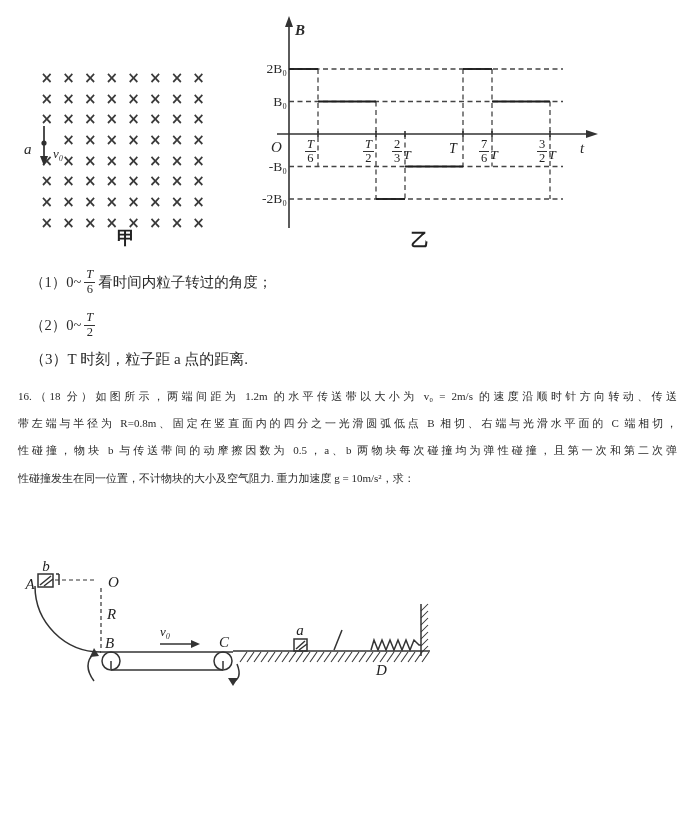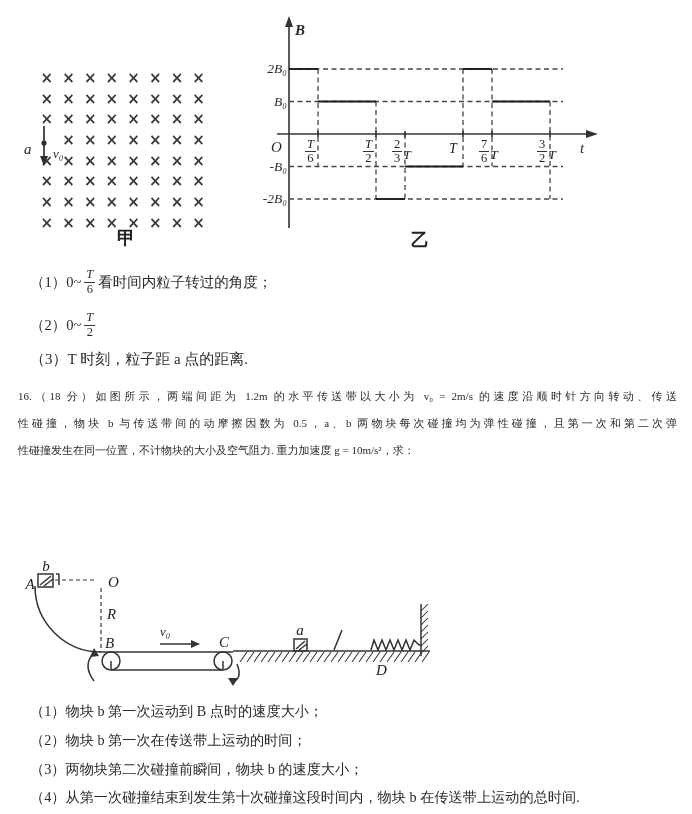--- a/index.html
+++ b/index.html
@@ -20,21 +20,21 @@
   .jia-v{position:absolute;left:33px;top:86px;font-size:13px}
   .fig-cap{position:absolute;font-weight:bold;font-size:18px;color:#222}
 
   
   .fig-yi{position:absolute;left:250px;top:10px;width:360px;height:250px}
   .yi-plot{position:absolute;left:0;top:0}
   .ax{stroke:#333;stroke-width:1.6}
   .ah{fill:#333;stroke:none}
   .dsh{stroke:#444;stroke-width:1.3;stroke-dasharray:5 3.5;fill:none}
   .sld{stroke:#1e1e1e;stroke-width:1.9}
-  .ylab{position:absolute;left:0;width:37px;text-align:right;font-size:13.5px;font-style:italic;line-height:18px}
+  .ylab{position:absolute;left:0;width:37px;text-align:right;font-size:13.5px;line-height:18px}
   .yi-ticks{position:absolute;left:0;top:128px;width:350px;height:42px}
   .tick{position:absolute;top:0;display:flex;align-items:flex-start;font-size:12.5px;color:#222}
   .tick.plain{font-size:14px;font-style:italic;top:3px}
   .axlab{position:absolute;font-size:15px;font-style:italic}
   .frac{display:inline-flex;flex-direction:column;align-items:center;line-height:1.05}
   .fn{padding:0 2px;border-bottom:1.3px solid #333}
   .fd{padding:0 2px}
   .sfx{margin-left:1px;font-size:13.5px;align-self:center;margin-top:6px}
 
   
@@ -233,20 +233,21 @@
         <span class="fn it">T</span>
         <span class="fd">2</span>
       </span>
   </div>
   <div class="q3line" style="top:351px">
     <span>（3）T 时刻，粒子距 a 点的距离.</span>
   </div>
 
   <div class="para">
     <div class="pline">16.（18 分）如图所示，两端间距为 1.2m 的水平传送带以大小为 v₀ = 2m/s 的速度沿顺时针方向转动、传送</div>
+    <div class="pline">带左端与半径为 R=0.8m、固定在竖直面内的四分之一光滑圆弧低点 B 相切、右端与光滑水平面的 C 端相切，</div>
     <div class="pline">性碰撞，物块 b 与传送带间的动摩擦因数为 0.5，a、b 两物块每次碰撞均为弹性碰撞，且第一次和第二次弹</div>
     <div class="pline end">性碰撞发生在同一位置，不计物块的大小及空气阻力. 重力加速度 g = 10m/s²，求：</div>
   </div>
 
   <div class="fig-belt">
     <svg width="445" height="142" viewBox="0 0 445 142">
       <g class="bstroke">
 
         <path d="M25,33 A66,66 0 0 0 91,99"></path>
 
@@ -330,20 +331,14 @@
       <text class="blbl" x="98" y="34">O</text>
       <text class="blbl" x="97" y="66">R</text>
       <text class="blbl" x="95" y="95">B</text>
       <text class="blbl small" x="150" y="83">v₀</text>
       <text class="blbl" x="209" y="94">C</text>
       <text class="blbl" x="290" y="82" text-anchor="middle">a</text>
       <text class="blbl" x="366" y="122">D</text>
     </svg>
   </div>
 
-  <div class="qbottom">
-    <div class="bline">（1）物块 b 第一次运动到 B 点时的速度大小；</div>
-    <div class="bline">（2）物块 b 第一次在传送带上运动的时间；</div>
-    <div class="bline">（3）两物块第二次碰撞前瞬间，物块 b 的速度大小；</div>
-    <div class="bline">（4）从第一次碰撞结束到发生第十次碰撞这段时间内，物块 b 在传送带上运动的总时间.</div>
-  </div>
 
 </div>
 
 </body></html>

